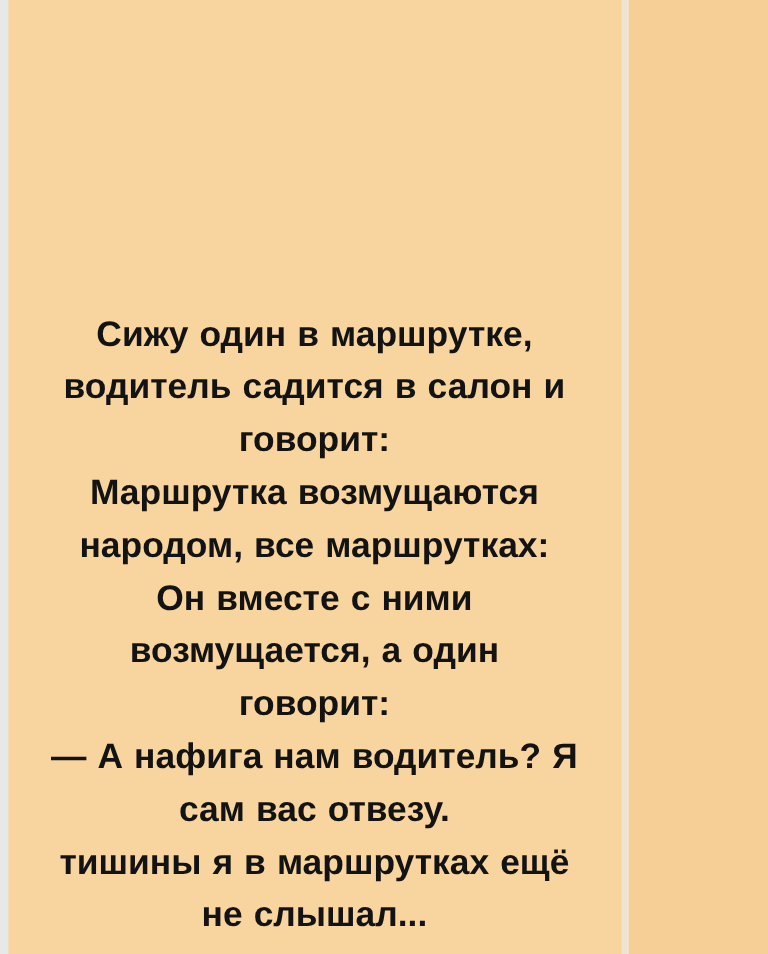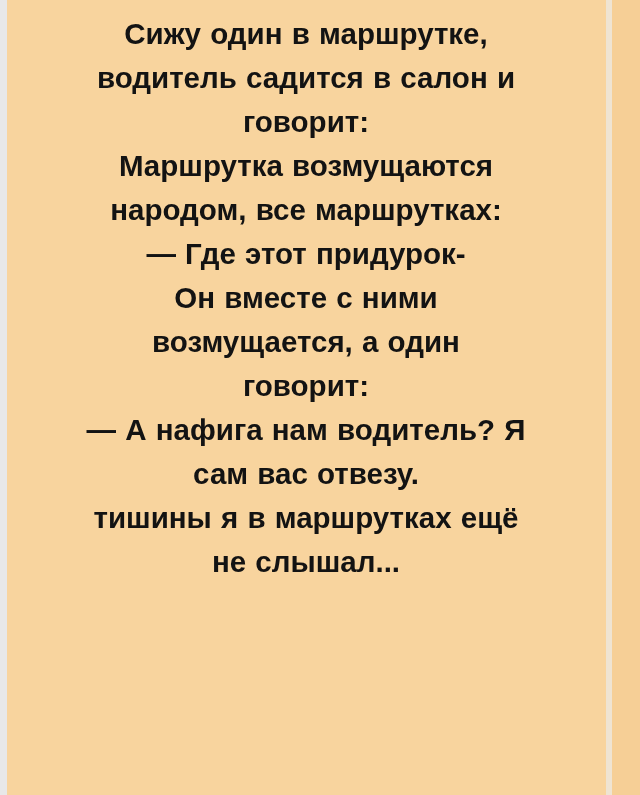--- a/index.html
+++ b/index.html
@@ -7,28 +7,28 @@
     padding: 0;
   }
   body {
     width: 640px;
     height: 795px;
     background: #f6cf96;
     font-family: "Liberation Sans", sans-serif;
     overflow: hidden;
   }
   .joke-card {
-    width: 612px;
+    width: 524px;
     height: 795px;
     background: #f8d49e;
     box-sizing: border-box;
     display: flex;
     flex-direction: column;
     align-items: center;
-    justify-content: flex-start;
+    justify-content: flex-end;
     padding: 12px 22px 10px 22px;
     position: relative;
   }
   .edge-left {
     position: absolute;
     left: 0;
     top: 0;
     width: 7px;
     height: 795px;
     background: #e8e8e8;
@@ -62,21 +62,20 @@
 <div class="joke-card">
   <div class="edge-left"></div>
   <div class="edge-right"></div>
 
   <div class="joke-text">
     <span class="line">Сижу один в маршрутке,</span>
     <span class="line">водитель садится в салон и</span>
     <span class="line">говорит:</span>
     <span class="line">Маршрутка возмущаются</span>
     <span class="line">народом, все маршрутках:</span>
-    <span class="line">— Где этот придурок-</span>
     <span class="line">Он вместе с ними</span>
     <span class="line">возмущается, а один</span>
     <span class="line">говорит:</span>
     <span class="line">— А нафига нам водитель? Я</span>
     <span class="line">сам вас отвезу.</span>
     <span class="line">тишины я в маршрутках ещё</span>
     <span class="line">не слышал...</span>
   </div>
 </div>
 

